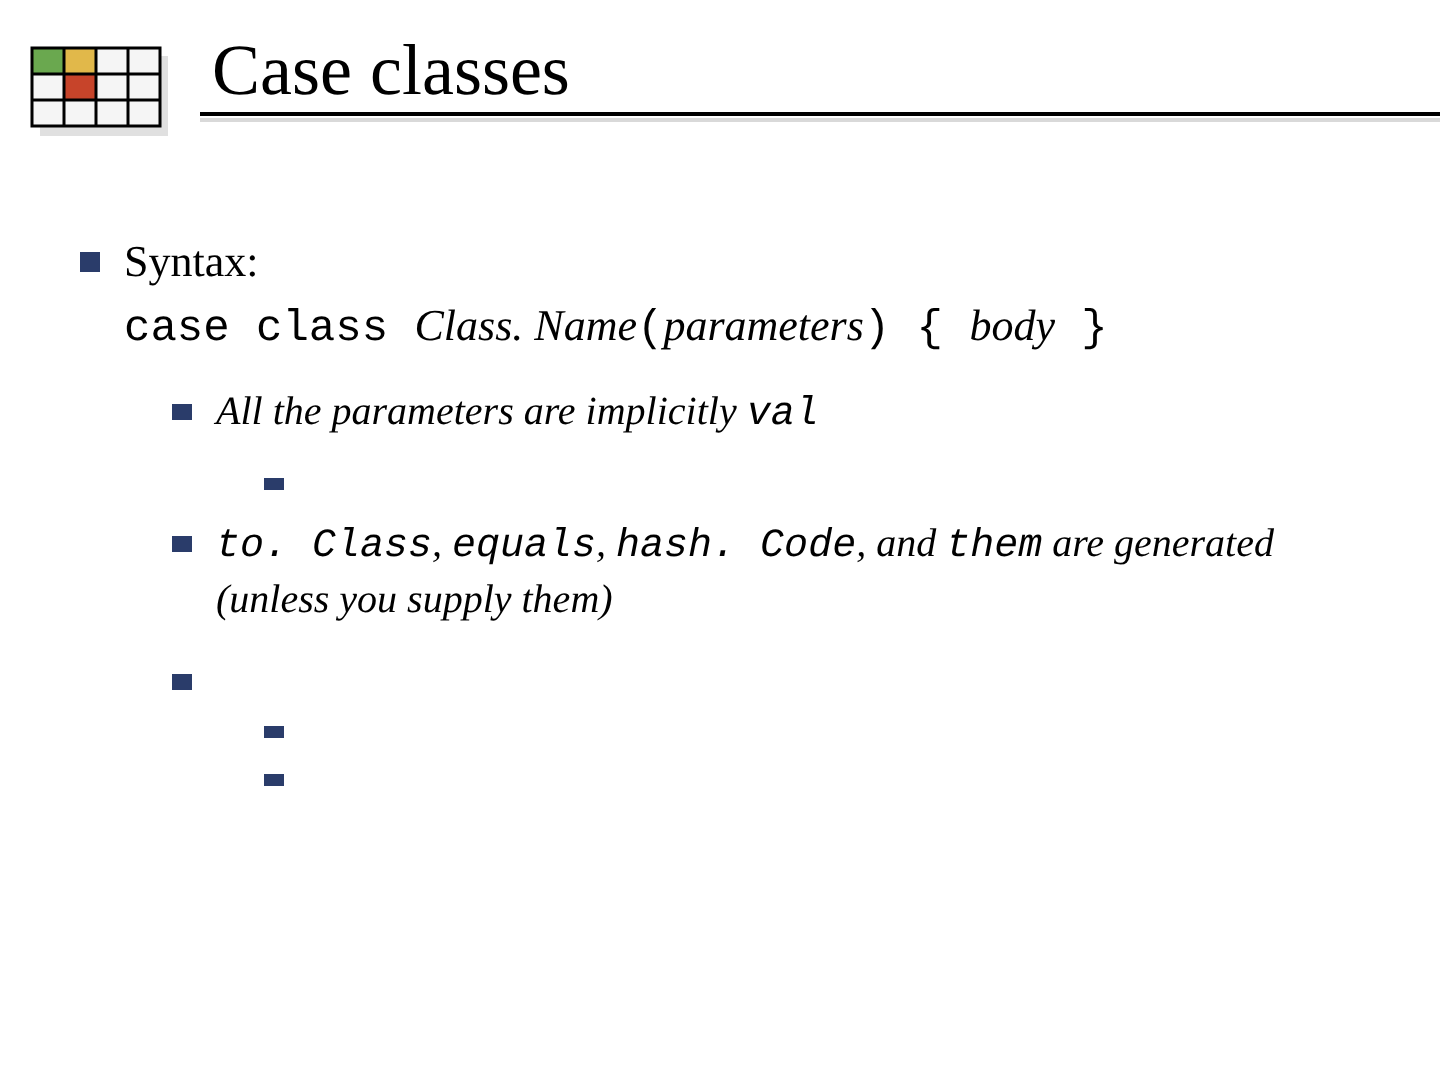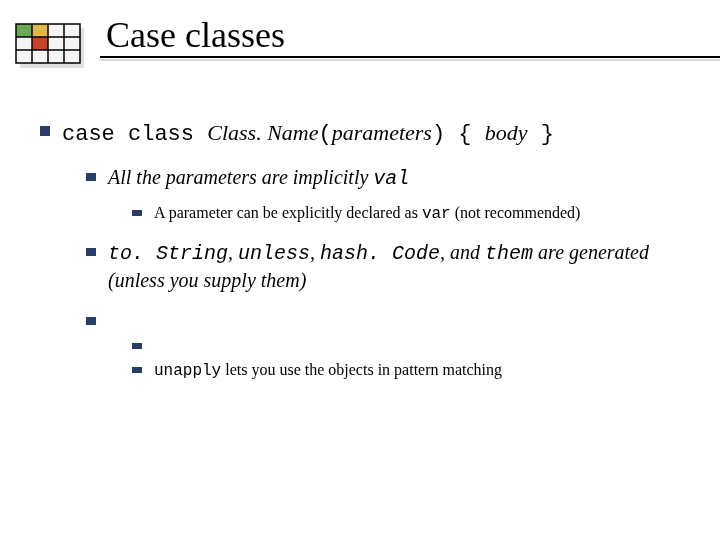--- a/index.html
+++ b/index.html
@@ -132,56 +132,51 @@
     <div class="title-text">Case classes</div>
   </div>
   <div class="title-underline"></div>
   <div class="title-shadow"></div>
 
   <div class="body">
 
     <div class="bullet lvl1">
       <div class="sq"></div>
       <div>
+        <span>Syntax:</span>
         <div class="syntax-line" style="padding-left:0;">
           <span class="mono">case class </span><span class="ital">Class. Name</span><span class="mono">(</span><span class="ital">parameters</span><span class="mono">)</span><span class="mono"> { </span><span class="ital">body</span><span class="mono"> }</span>
         </div>
       </div>
     </div>
 
     <div class="bullet lvl2">
       <div class="sq small"></div>
       <div>
         <span>All the parameters are implicitly </span><span class="mono">val</span>
       </div>
     </div>
 
     <div class="bullet lvl3">
       <div class="sq tiny"></div>
-      <div>
-        <span> A parameter can be explicitly declared as </span><span class="mono">var</span><span> (not recommended)</span>
-      </div>
     </div>
 
     <div class="bullet lvl2 grp">
       <div class="sq small"></div>
       <div>
-        <span class="mono">to. String</span><span>, </span><span class="mono">unless</span><span>, </span><span class="mono">hash. Code</span><span>, and </span><span class="mono">them</span><span> are generated (unless you supply them)</span>
+        <span class="mono">to. Class</span><span>, </span><span class="mono">equals</span><span>, </span><span class="mono">hash. Code</span><span>, and </span><span class="mono">them</span><span> are generated (unless you supply them)</span>
       </div>
     </div>
 
     <div class="bullet lvl2">
       <div class="sq small"></div>
     </div>
 
     <div class="bullet lvl3">
       <div class="sq tiny"></div>
     </div>
 
     <div class="bullet lvl3">
       <div class="sq tiny"></div>
-      <div>
-        <span class="mono">unapply</span><span> lets you use the objects in pattern matching</span>
-      </div>
     </div>
 
   </div>
 </div>
 
 </body></html>

